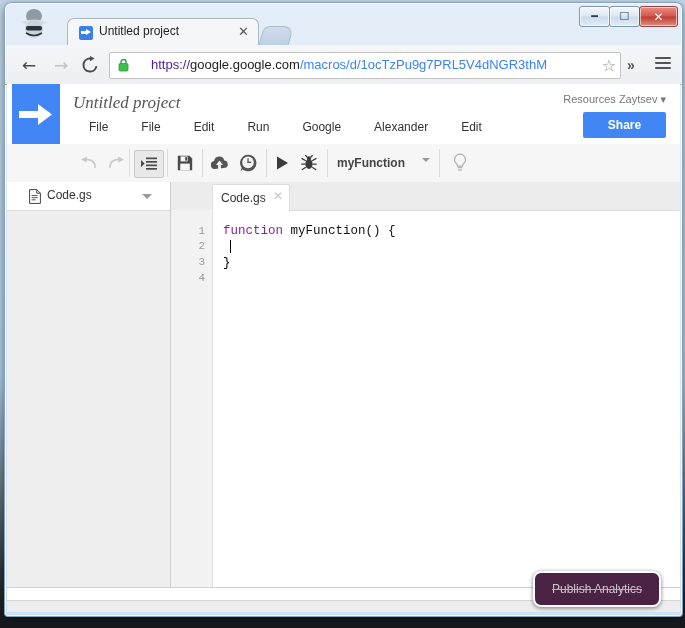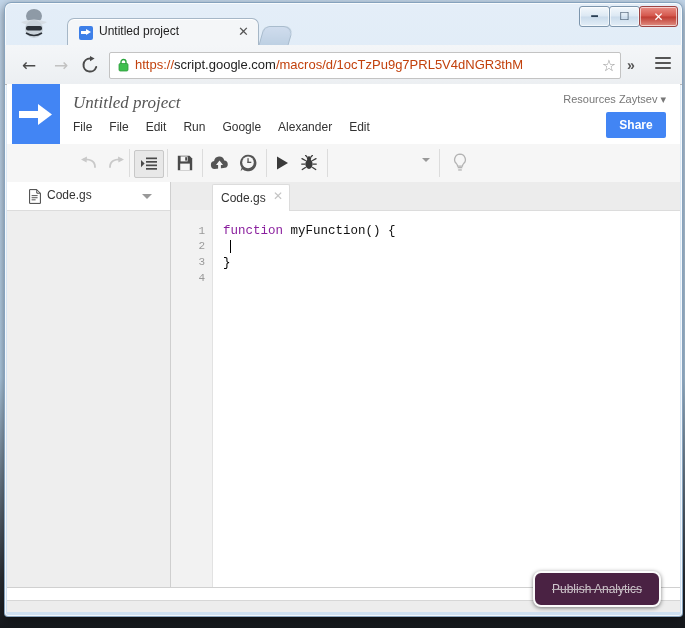--- a/index.html
+++ b/index.html
@@ -152,23 +152,23 @@
   #lock {
     position: absolute; left: 8px; top: 5px;
     width: 11px; height: 13px;
   }
   #urltext {
     position: absolute; left: 25px; top: 4px;
     font-size: 13px;
     white-space: nowrap;
     font-family: "Liberation Sans", sans-serif;
   }
-  #urltext .scheme { color: #c2410c; }
+  #urltext .scheme { color: #4c1d95; margin-left: 16px; }
   #urltext .host { color: #222; }
-  #urltext .path { color: #c2410c; }
+  #urltext .path { color: #3b82f6; }
   #star {
     position: absolute; right: 4px; top: 3px;
     font-size: 16px; color: #9a9a9a;
     font-family: "DejaVu Sans", sans-serif;
   }
   #chevrons {
     position: absolute; left: 622px; top: 12px;
     font-size: 14px; color: #555; font-weight: bold;
   }
   #hamburger {
@@ -203,30 +203,30 @@
   #project-title {
     position: absolute; left: 66px; top: 9px;
     font-size: 17px; font-style: italic; color: #555;
     font-family: "Liberation Serif", serif;
   }
   #menubar {
     position: absolute; left: 66px; top: 36px;
     display: flex; gap: 17px;
   }
   #menubar .mi {
-    font-size: 12px; color: #333; cursor: pointer;
+    font-size: 12px; color: #333; cursor: pointer; margin-left: 16px;
   }
   #account {
     position: absolute; right: 14px; top: 9px;
     font-size: 11px; color: #777;
     cursor: pointer;
   }
   #share-btn {
     position: absolute; right: 14px; top: 28px;
-    width: 60px; height: 26px;
+    width: 83px; height: 26px;
     background: #4285f4;
     border-radius: 2px;
     color: #fff; font-size: 12px; font-weight: bold;
     display: flex; align-items: center; justify-content: center;
     cursor: pointer;
   }
 
   
   #gas-toolbar {
     position: absolute; left: 0; top: 60px; width: 100%; height: 38px;
@@ -443,21 +443,21 @@
       </svg>
     </div>
 
     <div id="omnibox">
       <div id="lock">
         <svg width="11" height="14" viewBox="0 0 11 14">
           <path d="M3 6 V4 a2.5 2.5 0 0 1 5 0 V6" stroke="#2aa63c" stroke-width="1.4" fill="none"></path>
           <rect x="1" y="5.5" width="9" height="7.5" rx="1.2" fill="#3fbf4f" stroke="#2f9c3c" stroke-width="0.8"></rect>
         </svg>
       </div>
-      <div id="urltext"><span class="scheme">https://</span><span class="host">script.google.com</span><span class="path">/macros/d/1ocTzPu9g7PRL5V4dNGR3thM</span></div>
+      <div id="urltext"><span class="scheme">https://</span><span class="host">google.google.com</span><span class="path">/macros/d/1ocTzPu9g7PRL5V4dNGR3thM</span></div>
       <div id="star">☆</div>
     </div>
 
     <div id="chevrons">»</div>
     <div id="hamburger">
         <i></i>
         <i></i>
         <i></i>
       </div>
   </div>
@@ -559,20 +559,23 @@
       <div class="tb" id="tb-debug">
         <svg width="16" height="16" viewBox="0 0 16 16">
           <ellipse cx="8" cy="9" rx="3.6" ry="5" fill="#3a3a3a"></ellipse>
           <circle cx="8" cy="3.4" r="2.1" fill="#3a3a3a"></circle>
           <path d="M4.4 5.5 L1 3.6 M11.6 5.5 L15 3.6 M4 9 L0.7 9 M12 9 L15.3 9 M4.4 12.5 L1.3 14.6 M11.6 12.5 L14.7 14.6 M6.1 2.1 L4.6 0.3 M9.9 2.1 L11.4 0.3" stroke="#3a3a3a" stroke-width="1.25" stroke-linecap="round"></path>
         </svg>
       </div>
 
       <div class="tbsep" style="left:320px;"></div>
 
+      <div id="fn-select">
+        <span>myFunction</span>
+      </div>
       <div id="fn-caret"></div>
 
       <div class="tbsep" style="left:432px;"></div>
 
       <div class="tb" id="tb-bulb">
         <svg width="16" height="20" viewBox="0 0 16 20">
           <path d="M8 1.2 a5.4 5.4 0 0 1 3.6 9.4 c-0.9 0.9 -1.2 1.6 -1.2 2.6 h-4.8 c0 -1 -0.3 -1.7 -1.2 -2.6 A5.4 5.4 0 0 1 8 1.2 Z" fill="none" stroke="#b3b3b3" stroke-width="1.3"></path>
           <rect x="5.7" y="14" width="4.6" height="1.3" fill="#b3b3b3"></rect>
           <rect x="6.2" y="16.3" width="3.6" height="1.3" fill="#b3b3b3"></rect>
         </svg>

